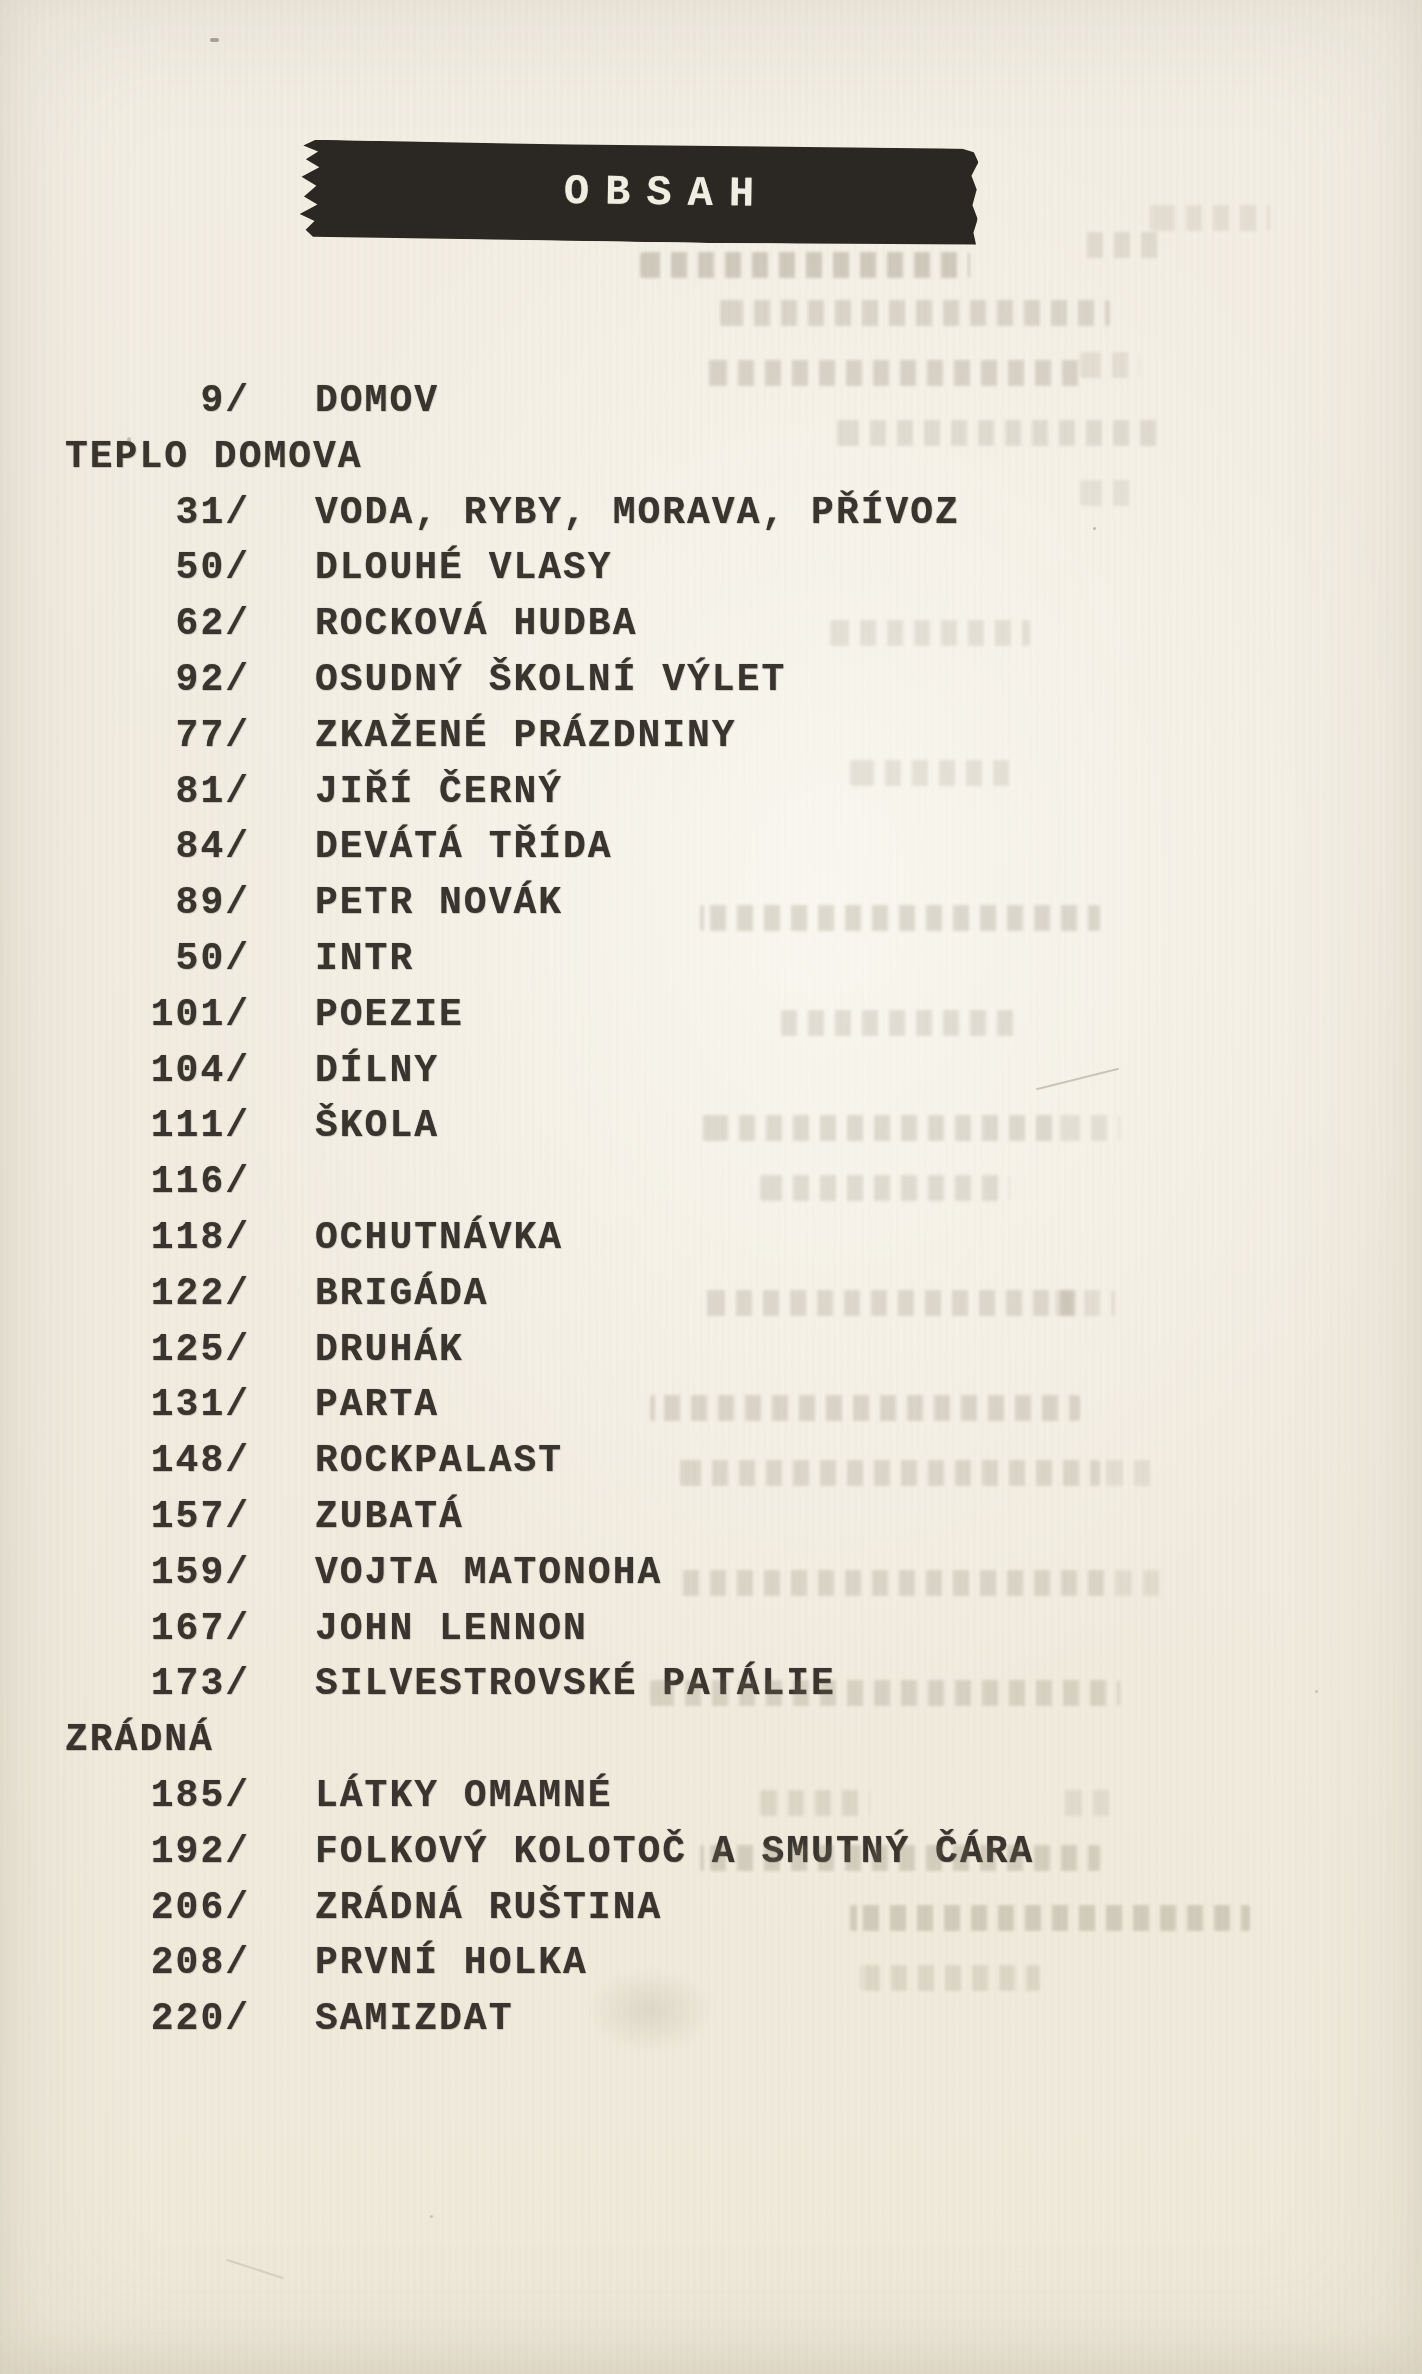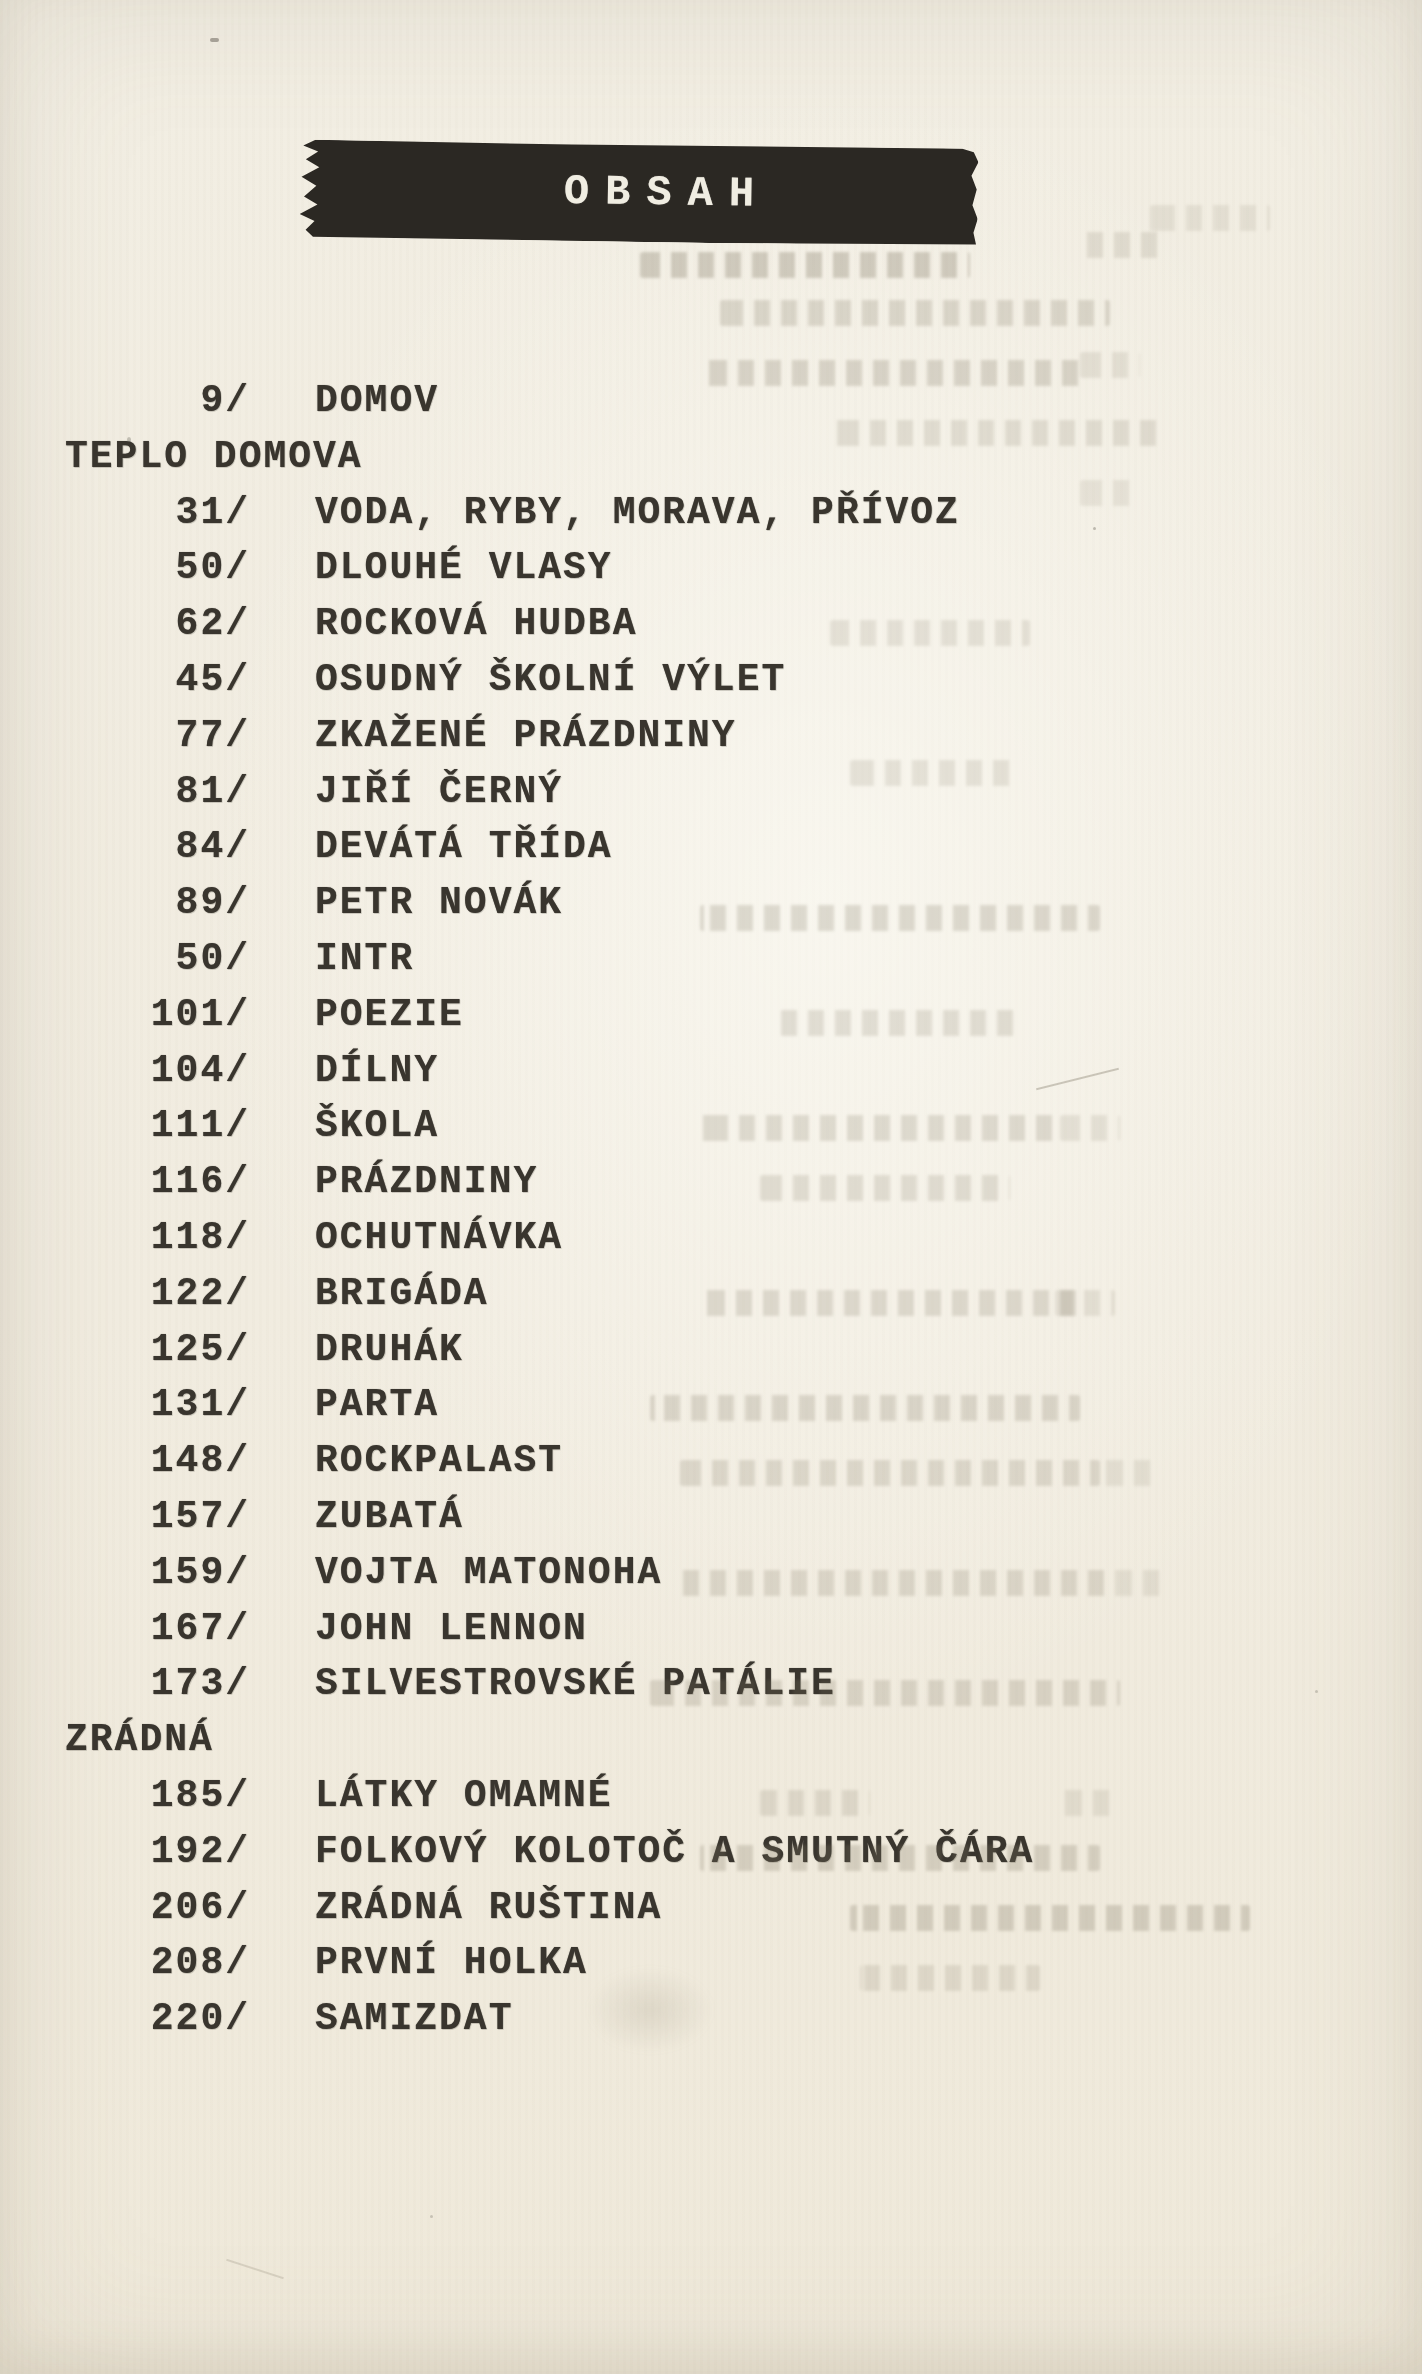--- a/index.html
+++ b/index.html
@@ -133,21 +133,21 @@
       </div>
       <div class="toc-row">
         <span class="toc-num">50/</span>
         <span class="toc-title">DLOUHÉ VLASY</span>
       </div>
       <div class="toc-row">
         <span class="toc-num">62/</span>
         <span class="toc-title">ROCKOVÁ HUDBA</span>
       </div>
       <div class="toc-row">
-        <span class="toc-num">45/</span>
+        <span class="toc-num">92/</span>
         <span class="toc-title">OSUDNÝ ŠKOLNÍ VÝLET</span>
       </div>
       <div class="toc-row">
         <span class="toc-num">77/</span>
         <span class="toc-title">ZKAŽENÉ PRÁZDNINY</span>
       </div>
       <div class="toc-row">
         <span class="toc-num">81/</span>
         <span class="toc-title">JIŘÍ ČERNÝ</span>
       </div>
@@ -170,21 +170,20 @@
       <div class="toc-row">
         <span class="toc-num">104/</span>
         <span class="toc-title">DÍLNY</span>
       </div>
       <div class="toc-row">
         <span class="toc-num">111/</span>
         <span class="toc-title">ŠKOLA</span>
       </div>
       <div class="toc-row">
         <span class="toc-num">116/</span>
-        <span class="toc-title">PRÁZDNINY</span>
       </div>
       <div class="toc-row">
         <span class="toc-num">118/</span>
         <span class="toc-title">OCHUTNÁVKA</span>
       </div>
       <div class="toc-row">
         <span class="toc-num">122/</span>
         <span class="toc-title">BRIGÁDA</span>
       </div>
       <div class="toc-row">

